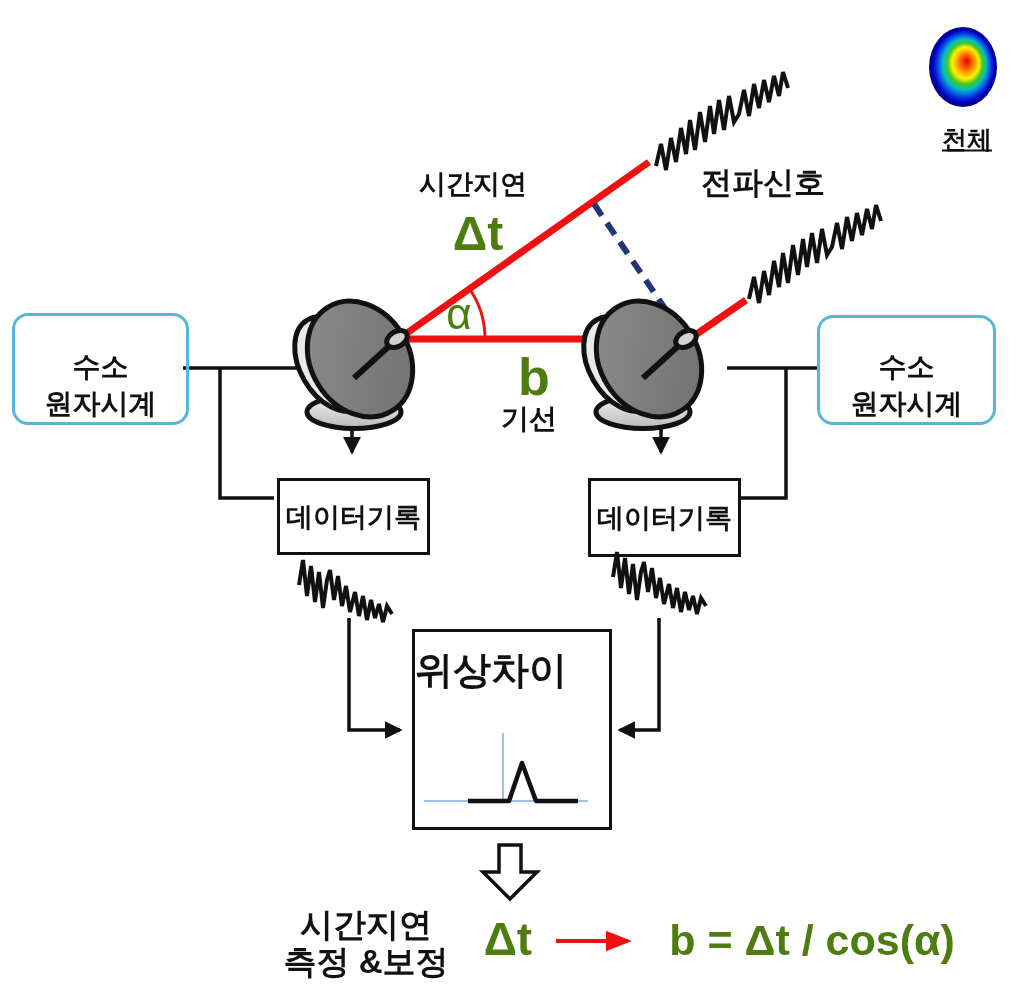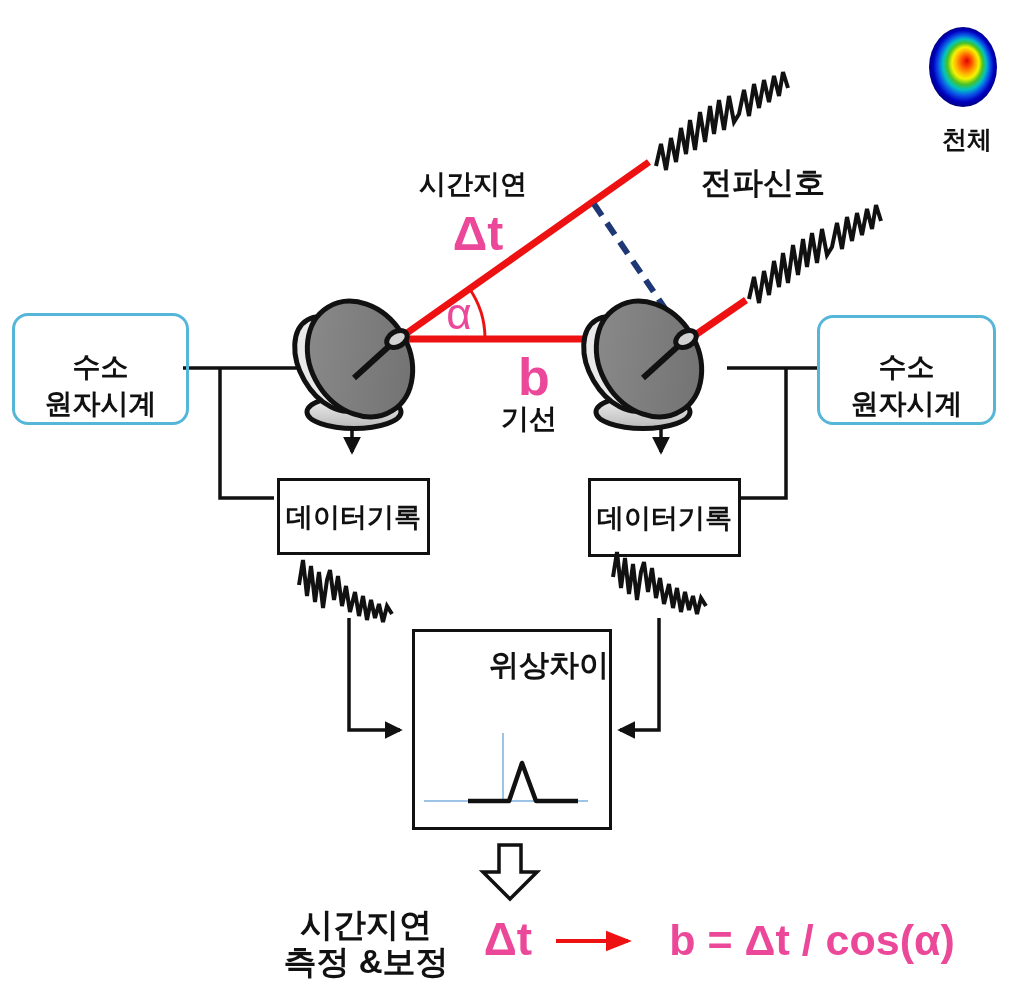--- a/index.html
+++ b/index.html
@@ -2,44 +2,43 @@
 <html><head>
 <meta charset="utf-8">
 <style>
   html,body{margin:0;padding:0;background:#fff;}
   .canvas{
     position:relative;width:1024px;height:1003px;background:#ffffff;overflow:hidden;
     font-family:"Liberation Sans","DejaVu Sans",sans-serif;color:#111;
   }
   .layer{position:absolute;inset:0;}
   .lbl{position:absolute;transform:translate(-50%,-50%);white-space:nowrap;text-align:center;}
-  .red{color:#ec4899;}
+  .red{color:#4d7c0f;}
   .clock-box{
     position:absolute;border:3px solid #56b6d8;border-radius:16px;background:#fff0;
     display:flex;flex-direction:column;align-items:center;justify-content:flex-end;
     font-weight:bold;font-size:28px;line-height:1.3;
   }
   .data-box{
     position:absolute;border:3.5px solid #111;background:#fff0;
     display:flex;align-items:center;justify-content:center;
     font-weight:bold;font-size:27px;margin-top:16px;
   }
   .phase-box{
     position:absolute;border:3.5px solid #111;background:#fff0;
-    text-align:right;font-weight:bold;font-size:30px;line-height:1.28;padding-top:14px;
+    text-align:left;font-weight:bold;font-size:38px;line-height:1.28;padding-top:14px;
     box-sizing:border-box;
-    padding-left:32px;
   }
   .t-timedelay{font-size:27px;font-weight:bold;}
   .t-dt{font-size:48px;font-weight:bold;}
   .t-alpha{font-size:44px;}
   .t-b{font-size:52px;font-weight:bold;}
   .t-giseon{font-size:28px;font-weight:bold;}
   .t-signal{font-size:31px;font-weight:bold;}
-  .t-source{font-size:25px;font-weight:bold;}
+  .t-source{font-size:25px;font-weight:bold;text-decoration:underline;}
   .t-caption{font-size:33px;font-weight:bold;line-height:1.12;}
   .t-fdt{font-size:46px;font-weight:bold;}
   .t-formula{font-size:43px;font-weight:bold;}
 </style>
 </head>
 <body>
 
 <div class="canvas">
 
   <svg class="layer" width="1024" height="1003" viewBox="0 0 1024 1003">

